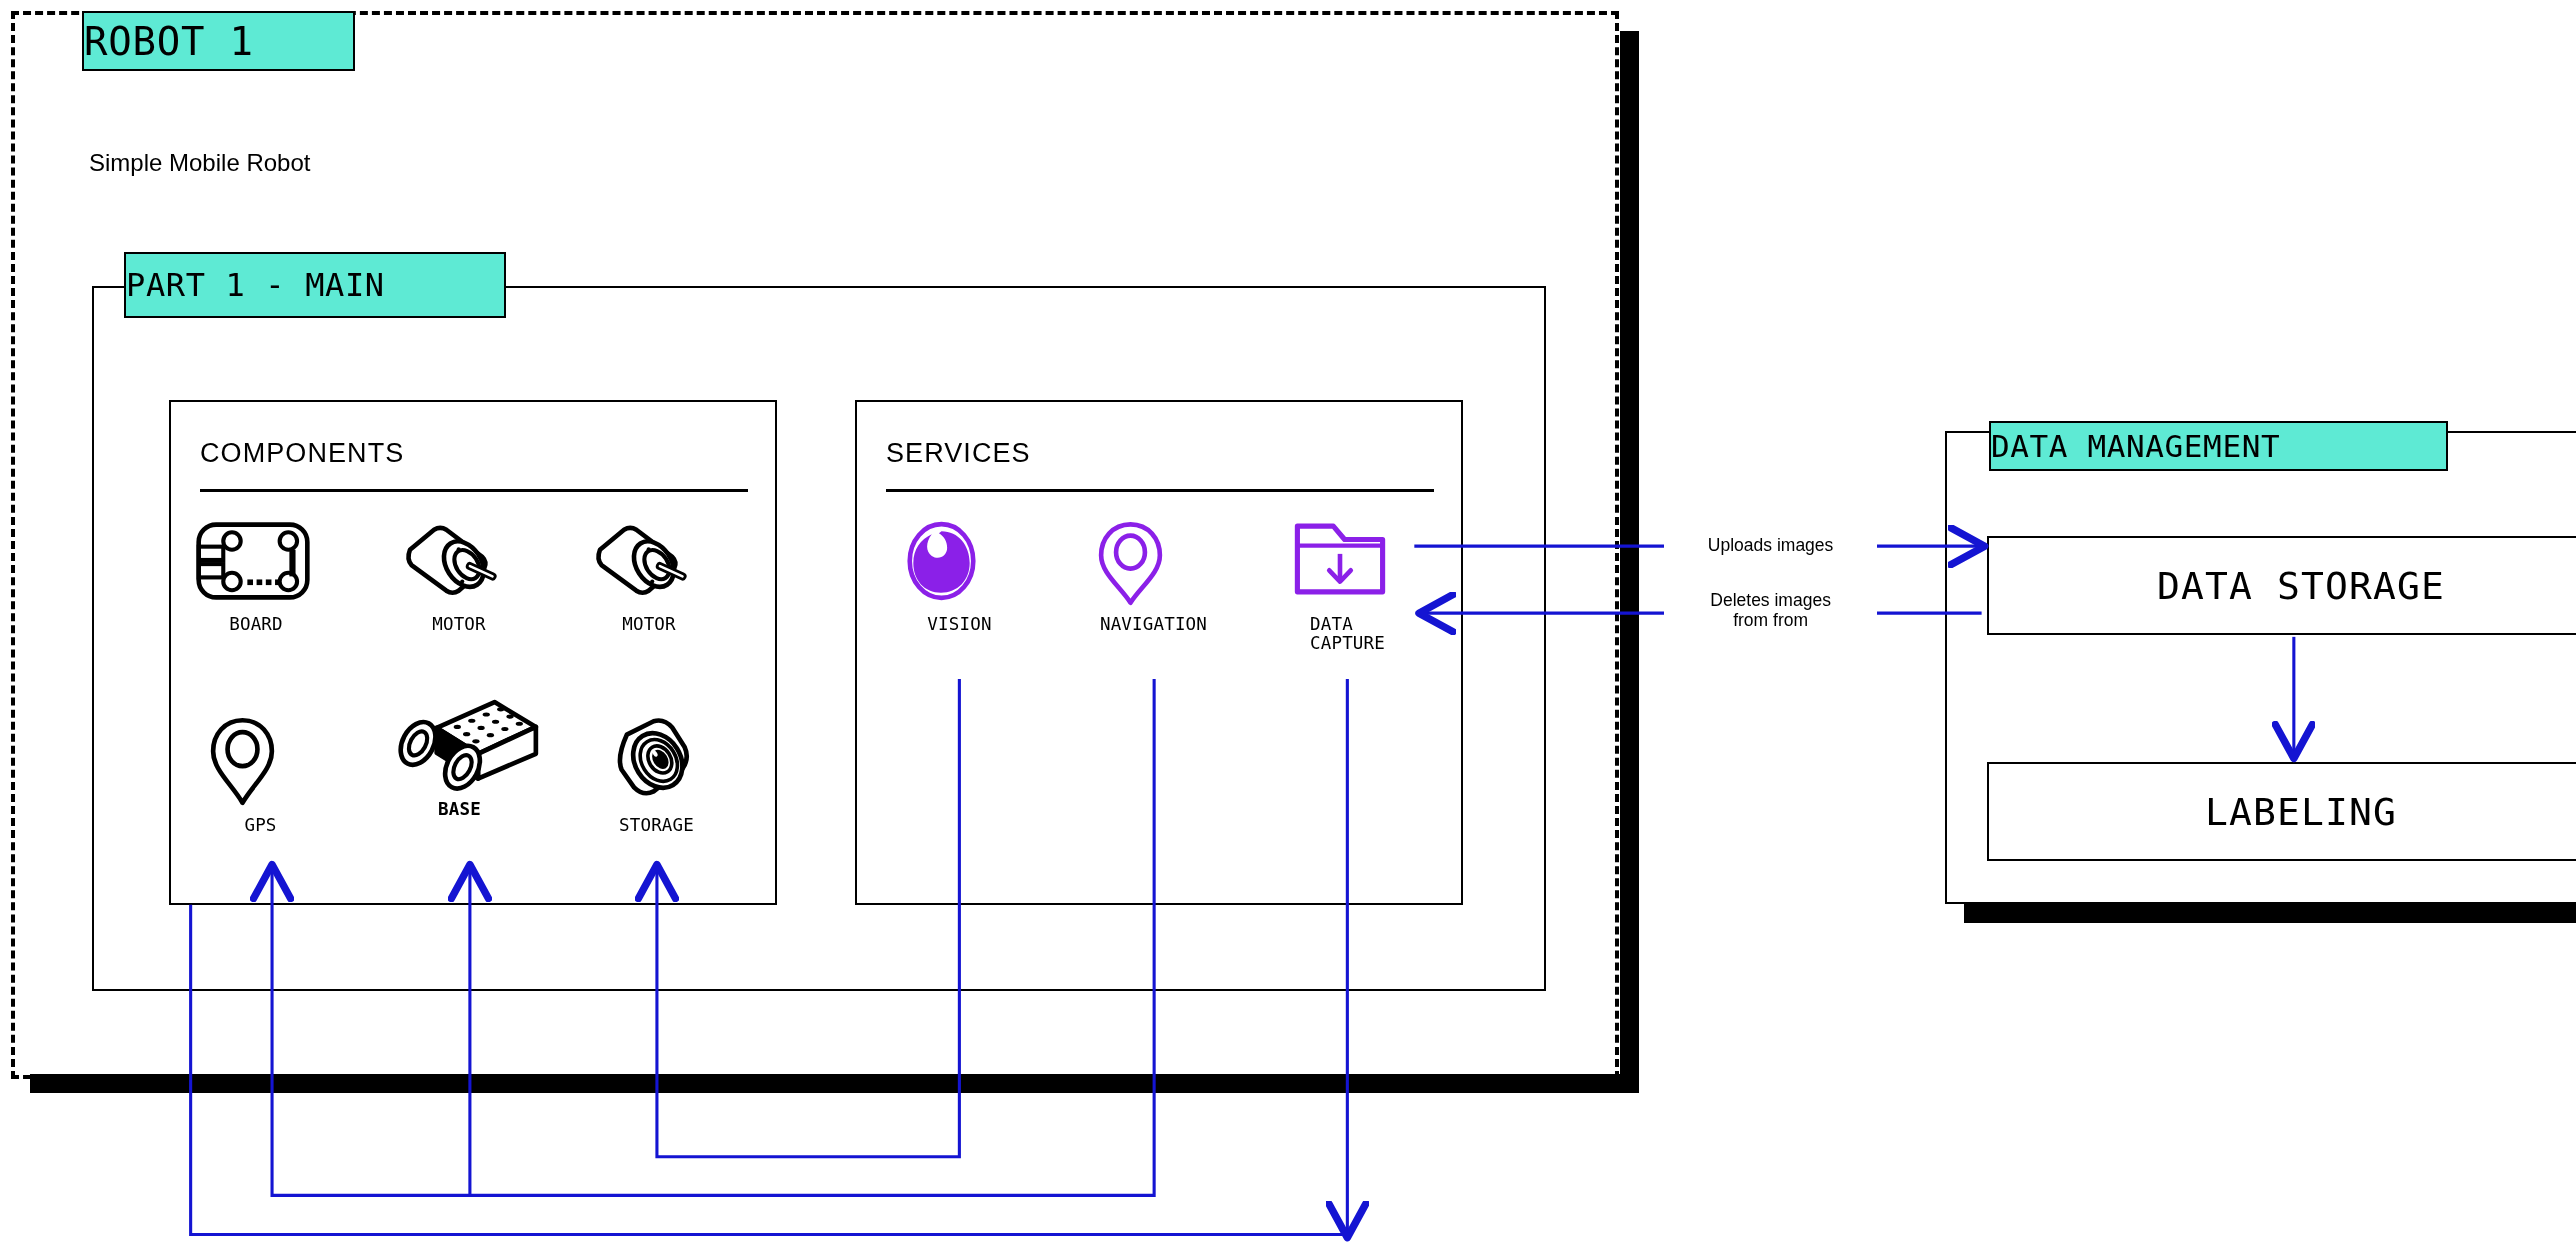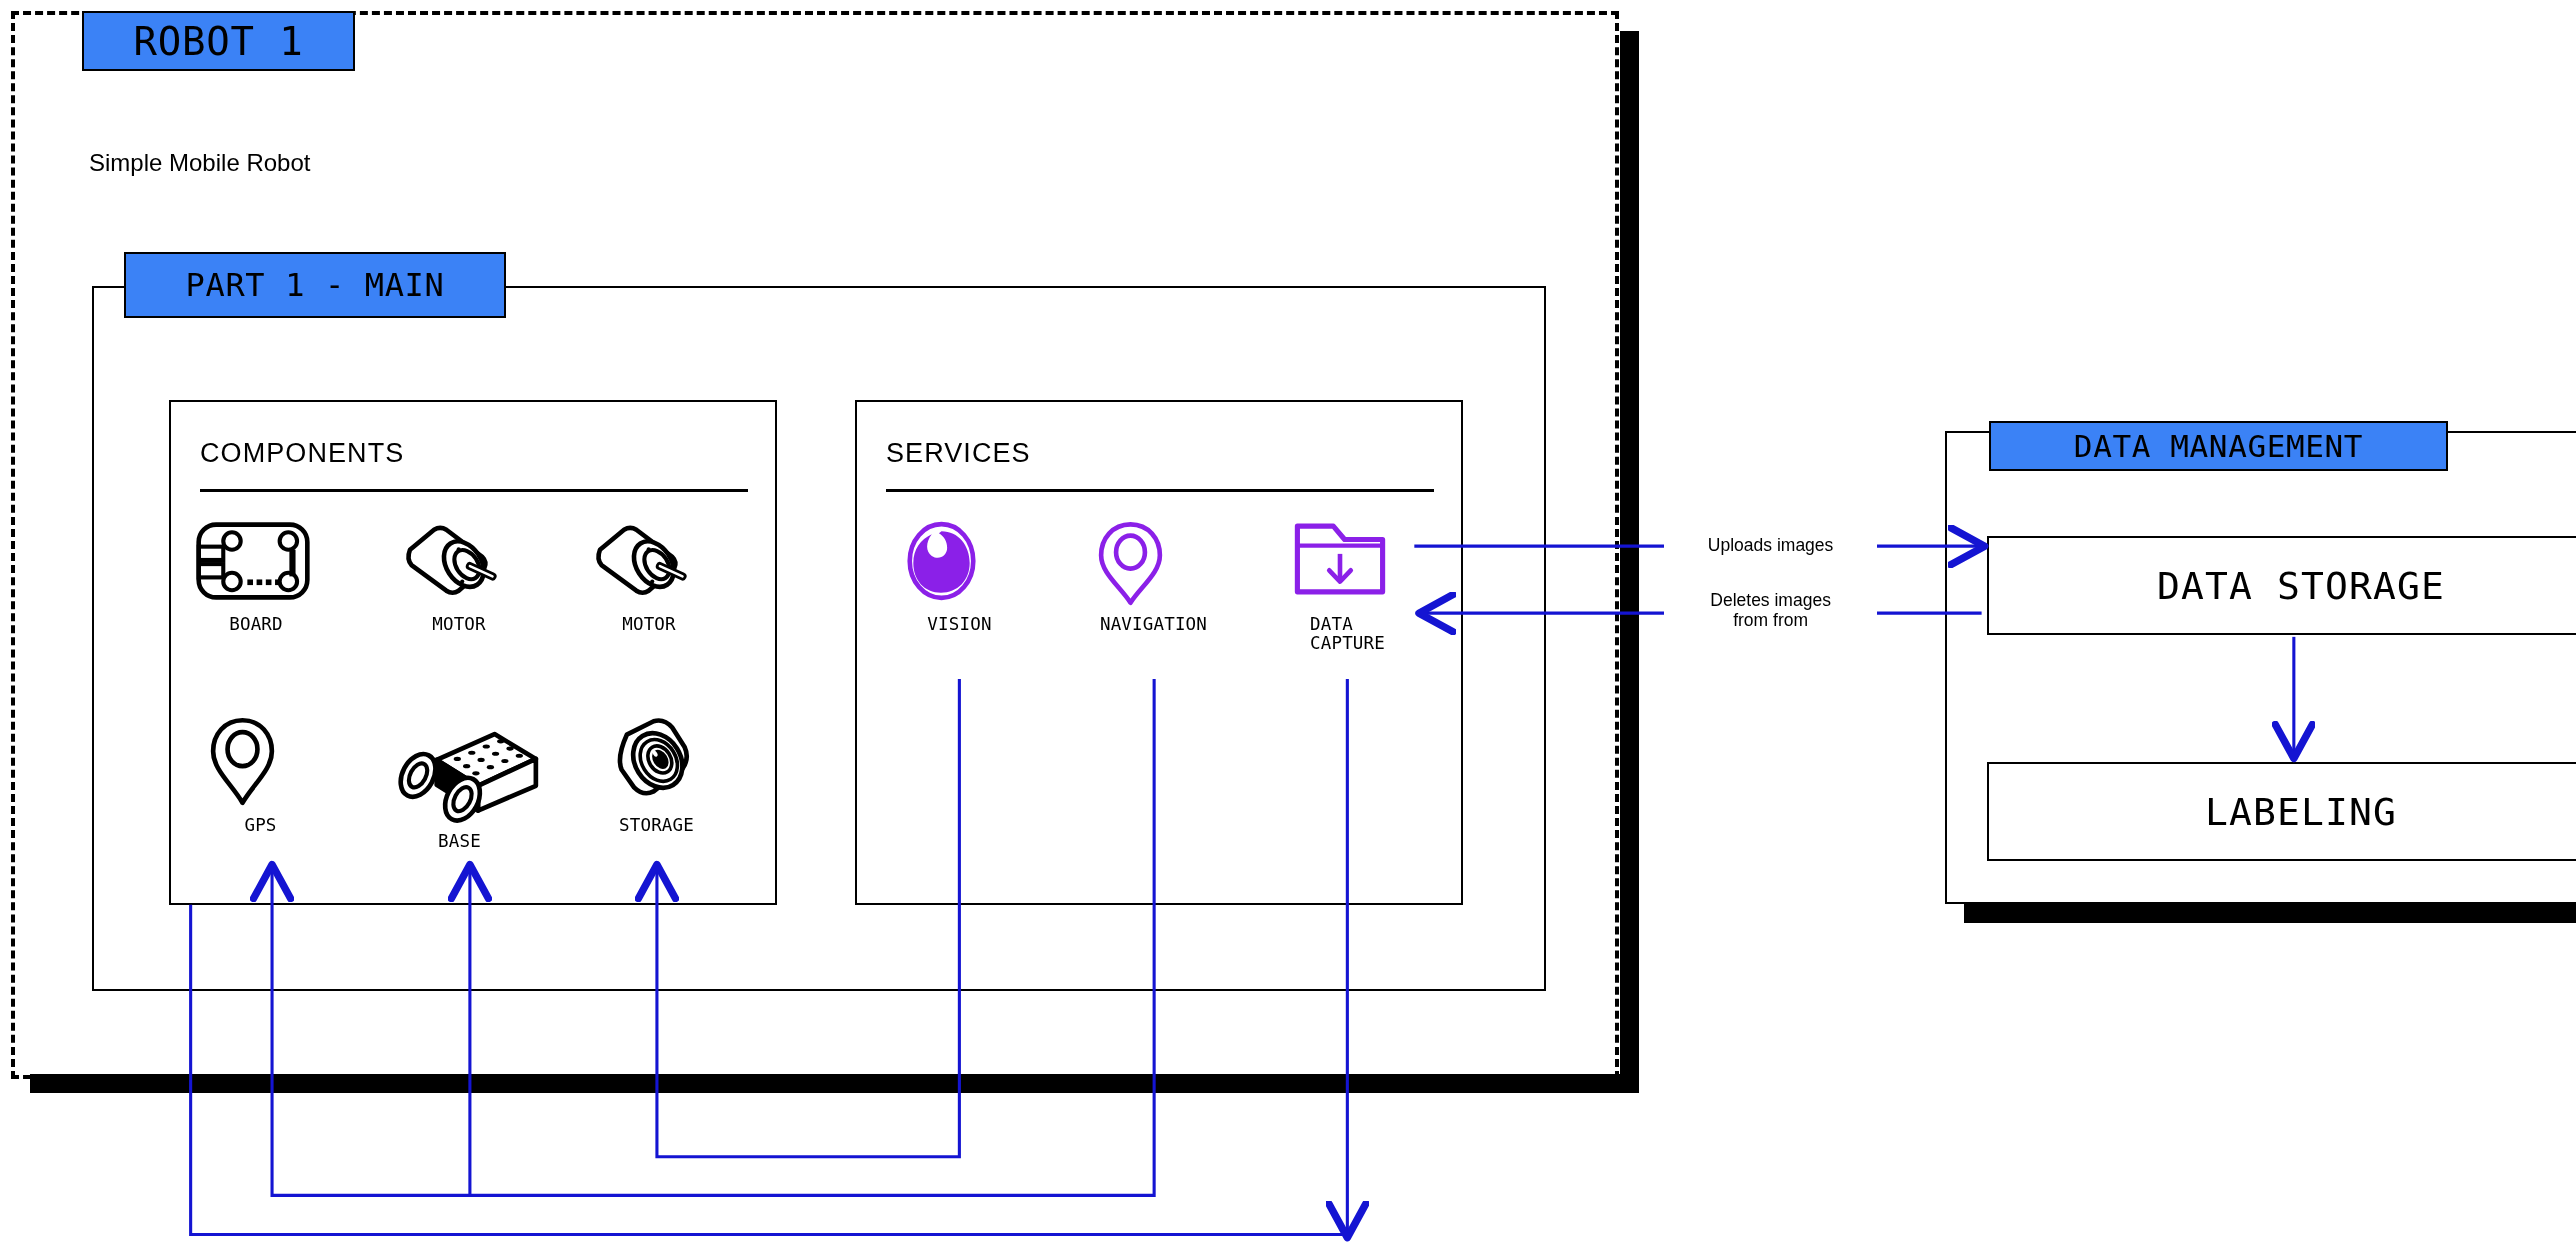--- a/index.html
+++ b/index.html
@@ -7,22 +7,22 @@
   #root{position:relative;width:2857px;height:1250px;background:#fff;overflow:hidden;}
   .abs{position:absolute;}
 
   
   #robot-shadow-right{left:1620px;top:31px;width:18.5px;height:1061px;background:#000;}
   #robot-shadow-bottom{left:30px;top:1074px;width:1609px;height:18.5px;background:#000;}
   #robot-dashed{left:11.3px;top:11.3px;width:1608px;height:1068px;
       border:4.6px dashed #000;box-sizing:border-box;background:transparent;}
 
   
-  .titlebox{background:#3b82f6;border:2.1px solid #000;box-sizing:border-box;
-      display:flex;align-items:center;justify-content:center;z-index:6;}
+  .titlebox{background:#5eead4;border:2.1px solid #000;box-sizing:border-box;
+      display:flex;align-items:center;justify-content:flex-start;z-index:6;}
   .titlebox span{font-family:"DejaVu Sans Mono","Liberation Mono",monospace;
       color:#000;letter-spacing:.02em;white-space:nowrap;}
 
   
   .panel{background:#fff;border:2.1px solid #000;box-sizing:border-box;}
   .panel-shadow{background:#000;}
 
   
   .card{background:#fff;border:2.1px solid #000;box-sizing:border-box;}
   .card-title{font-family:"Liberation Sans",sans-serif;font-size:27px;color:#000;
@@ -127,21 +127,21 @@
   <div class="cell" style="left:209px;top:716px;width:103px;">
     <div class="glyph" style="height:93px;">
       <svg width="67" height="91" viewBox="0 0 130 176">
         <path d="M65 8 C100 8 122 36 122 68 C122 104 86 132 65 168 C44 132 8 104 8 68 C8 36 30 8 65 8 Z" fill="none" stroke="#000" stroke-width="9" stroke-linejoin="round"></path>
         <ellipse cx="65" cy="64" rx="29" ry="33" fill="none" stroke="#000" stroke-width="9"></ellipse>
       </svg>
     </div>
     <div class="cap">GPS</div>
   </div>
 
-  <div class="cell" style="left:385px;top:732px;width:149px;">
+  <div class="cell" style="left:385px;top:700px;width:149px;font-weight:bold;">
     <div class="glyph" style="height:93px;">
       <svg width="155" height="91" viewBox="0 0 300 176">
         <path d="M100 54 L212 4 L292 52 L180 104 Z" fill="#fff" stroke="#000" stroke-width="9" stroke-linejoin="round"></path>
         <path d="M180 104 L292 52 L292 104 L180 152 Z" fill="#fff" stroke="#000" stroke-width="9" stroke-linejoin="round"></path>
         <path d="M100 54 L180 104 L180 152 L100 102 Z" fill="#000" stroke="#000" stroke-width="9" stroke-linejoin="round"></path>
         <g fill="#000">
           <ellipse cx="140" cy="52" rx="7" ry="4"></ellipse>
             <ellipse cx="168" cy="40" rx="7" ry="4"></ellipse>
           <ellipse cx="196" cy="28" rx="7" ry="4"></ellipse>
             <ellipse cx="224" cy="18" rx="7" ry="4"></ellipse>

